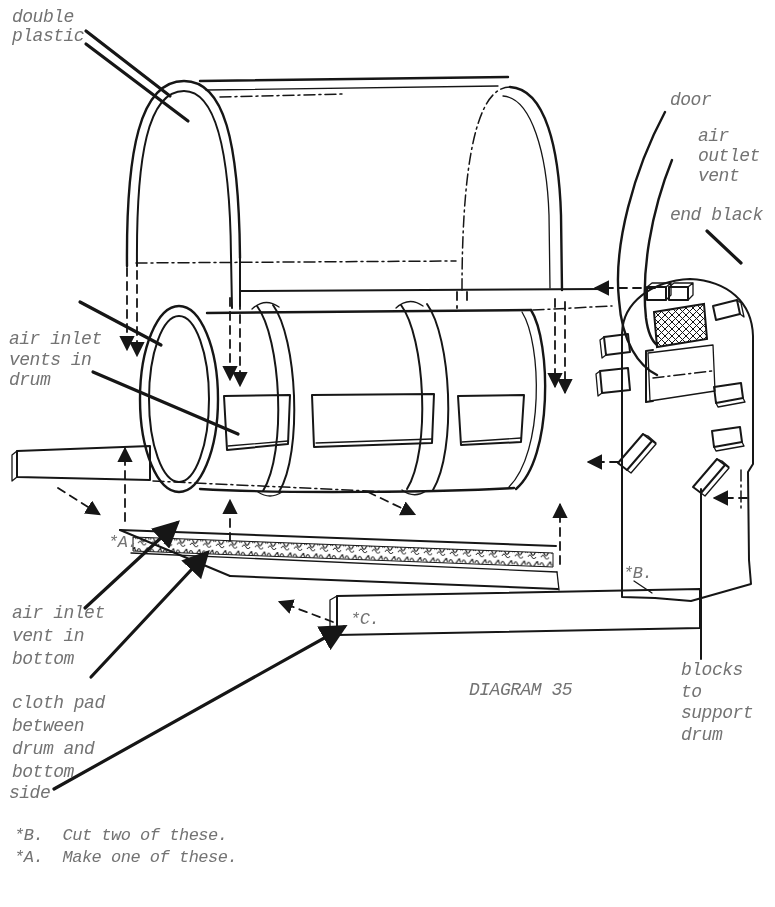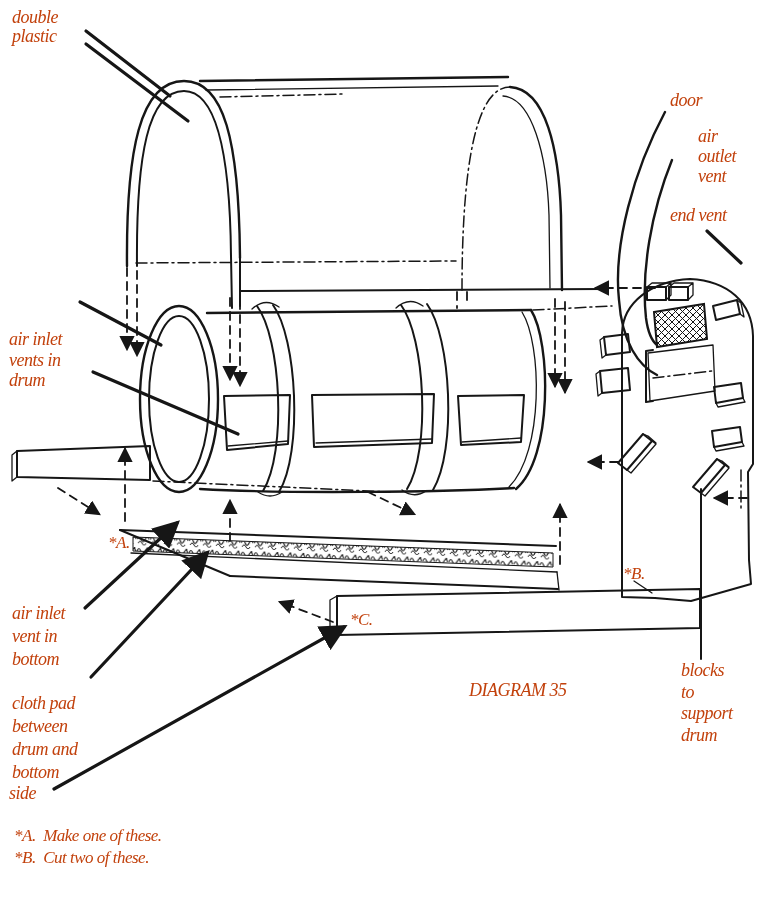--- a/index.html
+++ b/index.html
@@ -1,17 +1,17 @@
 <!DOCTYPE html>
 <html><head>
 <meta charset="utf-8">
 <style>
   html,body{margin:0;padding:0;background:#ffffff;}
   .stage{position:relative;width:775px;height:907px;background:#ffffff;overflow:hidden;
-         font-family:Liberation Serif, serif;color:#c2410c;}
+         font-family:Liberation Mono, monospace;color:#737373;}
   svg.art{position:absolute;left:0;top:0;}
   .ink{stroke:#161616;fill:none;stroke-width:2;stroke-linecap:round;stroke-linejoin:round;}
   .s24{stroke-width:2.4}
   .thin{stroke-width:1.3}
   .thick{stroke-width:3.2}
   .med{stroke-width:2.4}
   .chain{stroke-dasharray:11 4 2 4;stroke-width:1.5}
   .dash{stroke-dasharray:8 6;stroke-width:1.8}
   .lbl{position:absolute;font-style:italic;font-size:18px;line-height:21px;
        white-space:pre;letter-spacing:-0.5px;}
@@ -196,27 +196,27 @@
 bottom</div>
   <div class="lbl" id="lbl-cloth-pad">cloth pad
 between
 drum and
 bottom</div>
   <div class="lbl" id="lbl-side">side</div>
   <div class="lbl" id="lbl-door">door</div>
   <div class="lbl" id="lbl-air-outlet">air
 outlet
 vent</div>
-  <div class="lbl" id="lbl-end-panel">end vent</div>
+  <div class="lbl" id="lbl-end-panel">end black</div>
   <div class="lbl" id="lbl-blocks">blocks
 to
 support
 drum</div>
   <div class="lbl" id="lbl-caption">DIAGRAM 35</div>
   <div class="lbl small" id="marker-a">*A.</div>
   <div class="lbl small" id="marker-b">*B.</div>
   <div class="lbl small" id="marker-c">*C.</div>
 
   <div id="footnotes">
+    <div class="foot">*B.  Cut two of these.</div>
     <div class="foot">*A.  Make one of these.</div>
-    <div class="foot">*B.  Cut two of these.</div>
   </div>
 </div>
 
 </body></html>

